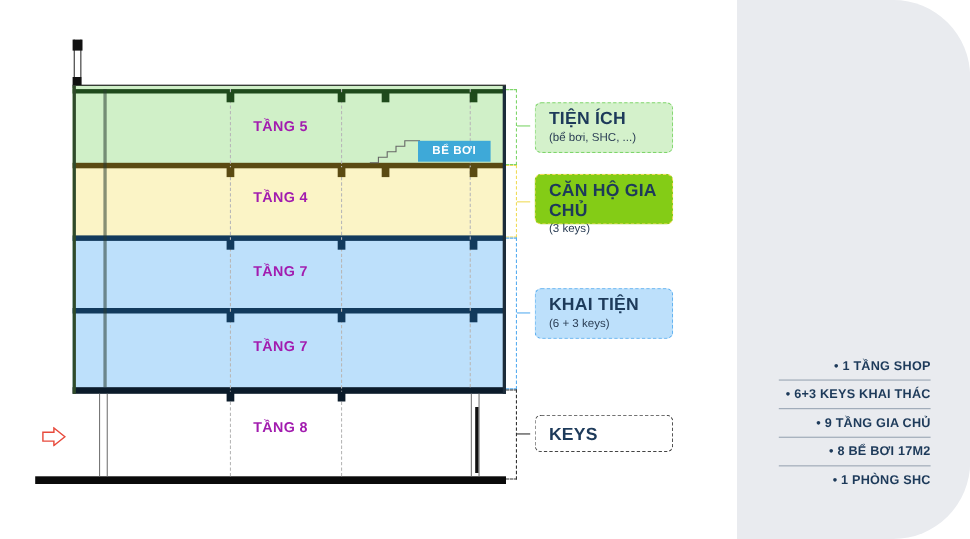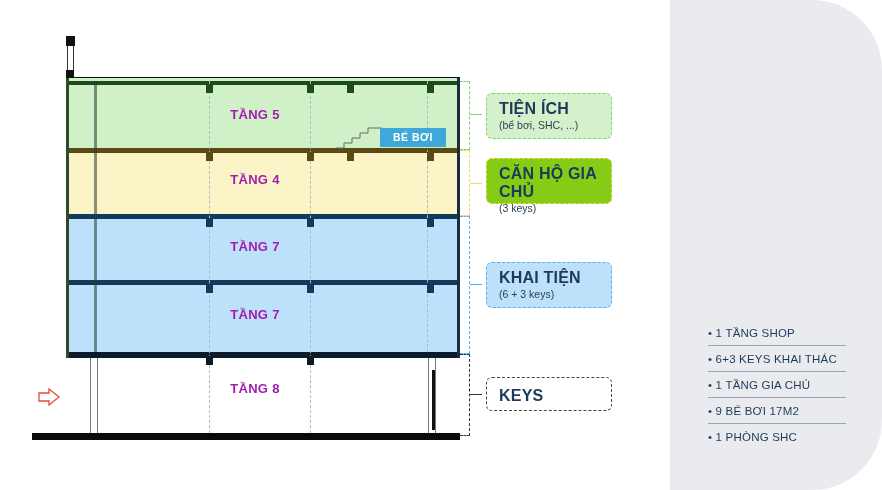--- a/index.html
+++ b/index.html
@@ -16,21 +16,21 @@
   .vgrid{position:absolute;width:0;border-left:1px dashed #b8b8b8;}
   .col{position:absolute;width:7px;height:9px;}
   .pool{position:absolute;left:380px;top:128px;width:66px;height:19px;background:#3ea9d8;color:#fff;font-weight:bold;font-size:10.5px;text-align:center;line-height:19px;letter-spacing:.5px;}
   .callout{position:absolute;left:486px;width:126px;border-radius:6px;box-sizing:border-box;padding:6px 12px;}
   .callout .t{font-weight:bold;font-size:16px;color:#1d3a5a;letter-spacing:.2px;}
   .callout .s{font-size:10.5px;color:#2b3e55;margin-top:1px;}
   .bracket{position:absolute;left:460px;width:10px;box-sizing:border-box;border-right:1.5px dashed;border-top:1.5px dashed;border-bottom:1.5px dashed;}
   .tick{position:absolute;height:0;width:12px;border-top:1.5px solid;}
   .panel{position:absolute;left:670px;top:0;width:212px;height:490px;background:#e9ebef;border-radius:0 70px 70px 0;}
   .panel-title{position:absolute;left:690px;top:80px;width:170px;text-align:center;font-size:19px;color:#18385b;line-height:23px;letter-spacing:.3px;}
-  .feat{position:absolute;left:708px;width:138px;font-weight:normal;font-size:11.5px;color:#1d3a5a;height:26px;line-height:26px;box-sizing:border-box;letter-spacing:.2px;}
+  .feat{position:absolute;left:708px;width:138px;font-weight:bold;font-size:11.5px;color:#1d3a5a;height:26px;line-height:26px;box-sizing:border-box;letter-spacing:.2px;text-align:right;}
   .feat.b{border-bottom:1px solid #9aa6b4;}
 </style>
 </head>
 <body>
 
 <div>
 
   <div class="abs" style="left:67px;top:36px;width:7px;height:44px;border-left:1px solid #333;border-right:1px solid #333;box-sizing:border-box;"></div>
   <div class="abs" style="left:66px;top:36px;width:9px;height:10px;background:#111;"></div>
   <div class="abs" style="left:66px;top:70px;width:8px;height:10px;background:#111;"></div>
@@ -118,15 +118,15 @@
 </div>
 <div class="callout" style="top:377px;height:34px;border:1.5px dashed #444;background:#fff;padding-top:9px;">
   <div class="t">KEYS</div>
 </div>
 
 <div class="panel"></div>
 <div class="panel-title">
 </div>
 <div class="feat b" style="top:320px;">• 1 TẦNG SHOP</div>
 <div class="feat b" style="top:346px;">• 6+3 KEYS KHAI THÁC</div>
-<div class="feat b" style="top:372px;">• 1 TẦNG GIA CHỦ</div>
-<div class="feat b" style="top:398px;">• 9 BỂ BƠI 17M2</div>
+<div class="feat b" style="top:372px;">• 9 TẦNG GIA CHỦ</div>
+<div class="feat b" style="top:398px;">• 8 BỂ BƠI 17M2</div>
 <div class="feat" style="top:424px;">• 1 PHÒNG SHC</div>
 
 </body></html>

